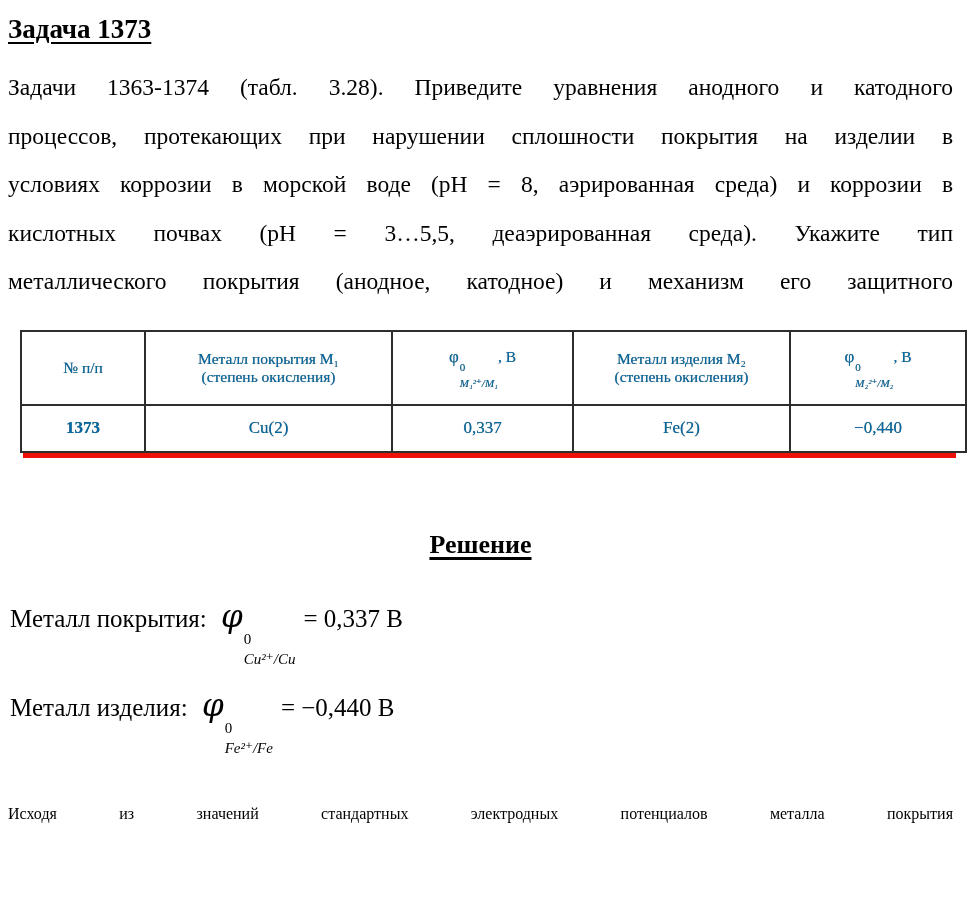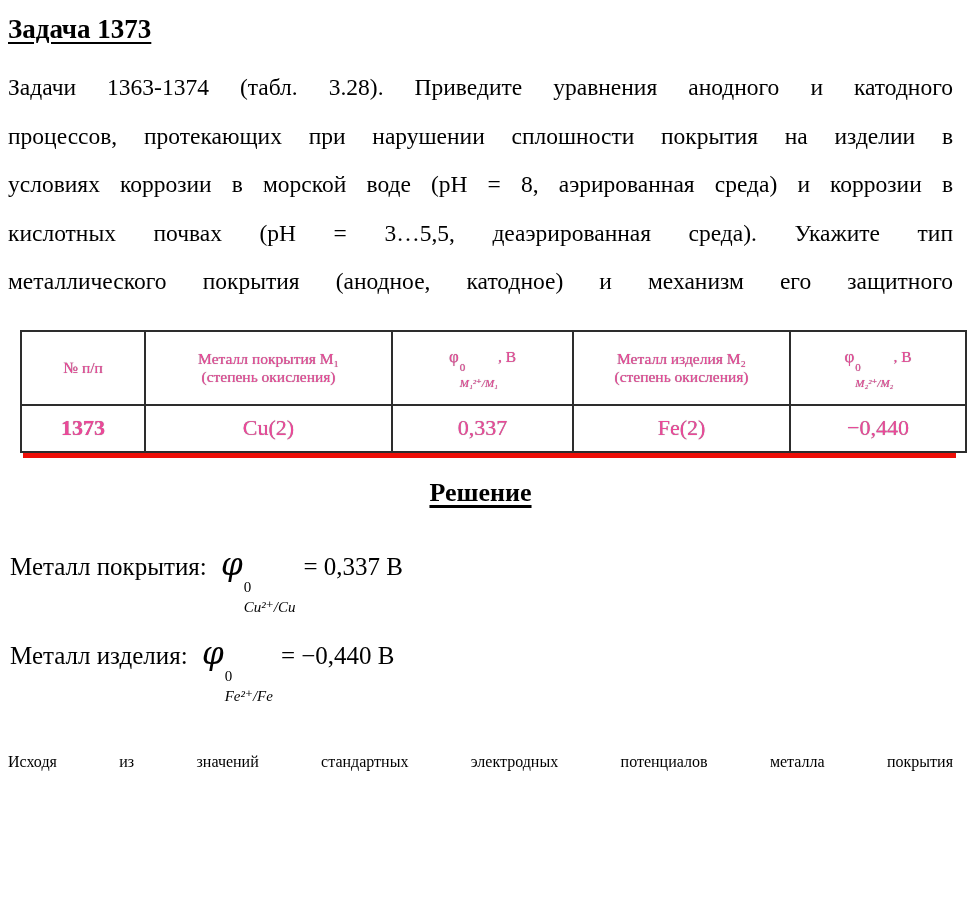--- a/index.html
+++ b/index.html
@@ -20,40 +20,40 @@
   
   .para1 { margin-top: 18px; font-size: 23.5px; }
   .jline { text-align: justify; text-align-last: justify; line-height: 48.6px; white-space: normal; }
   .jline.lastline { text-align-last: left; }
   .lead-bold { font-weight: normal; }
 
   
   .tbl-wrap { margin: 24px 0 0 12px; }
   table.data-table {
     border-collapse: collapse; table-layout: fixed; width: 926px;
-    color: #ec4899; text-shadow: 0 0 0.7px rgba(70,70,70,.75);
+    color: #0369a1; text-shadow: 0 0 0.7px rgba(70,70,70,.75);
   }
   table.data-table, table.data-table td, table.data-table th {
     border: 2.5px solid #2d2d2d;
   }
   table.data-table th { font-weight: normal; font-size: 15.5px; padding: 2px; height: 68px; vertical-align: middle; text-align: center; }
-  table.data-table td { font-size: 22px; height: 43px; text-align: center; vertical-align: middle; }
+  table.data-table td { font-size: 17px; height: 43px; text-align: center; vertical-align: middle; }
   .c1 { width: 118px; } .c2 { width: 241px; } .c3 { width: 175px; } .c4 { width: 211px; } .c5 { width: 170px; }
   td.rownum { font-weight: bold; }
   .hdr-line2 { display: block; }
 
   
   .tphi { font-size: 17px; }
   .tphi .ss { vertical-align: -9px; }
   .tphi .ss .sup, .tphi .ss .sub { font-size: 11px; }
 
   .red-rule { height: 5px; background: #ee0f08; width: 933px; margin-left: 3px; margin-top: 0px; }
 
   
-  .solution-heading { text-align: center; font-weight: bold; font-size: 26px; margin-top: 20px; }
+  .solution-heading { text-align: center; font-weight: bold; font-size: 26px; margin-top: 72px; }
   .solution-heading .u { text-decoration: underline; text-decoration-thickness: 2.5px; text-underline-offset: 4px; }
 
   
   .frm { white-space: nowrap; }
   .fphi { font-style: italic; font-size: 31px; font-family: "DejaVu Serif", serif; }
   .ss { display: inline-flex; flex-direction: column; align-items: flex-start; line-height: 1; vertical-align: -17px; margin-left: 1px; }
   .ss .sup { font-size: 15px; display: block; }
   .ss .sub { font-size: 15px; font-style: italic; display: block; margin-top: 5px; white-space: nowrap; }
   .rhs { font-size: 25px; margin-left: 8px; }
 

